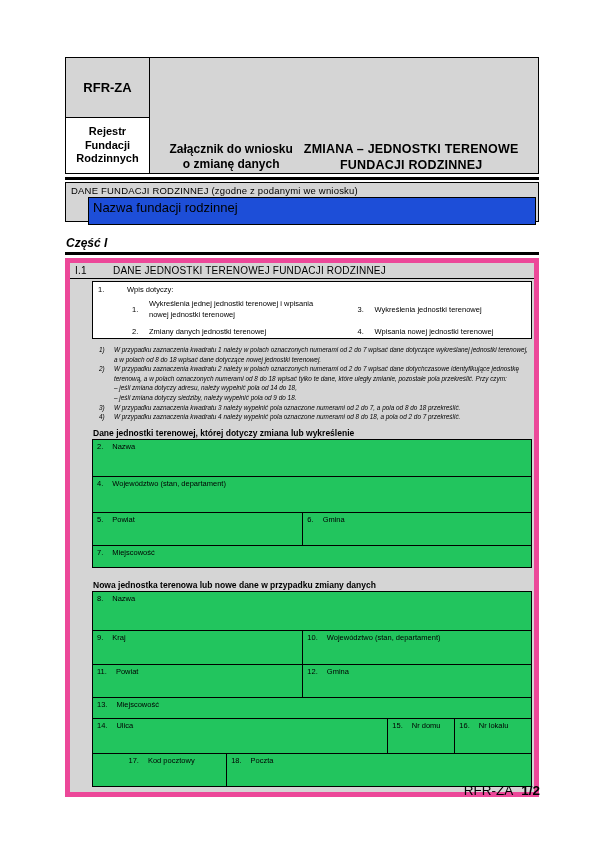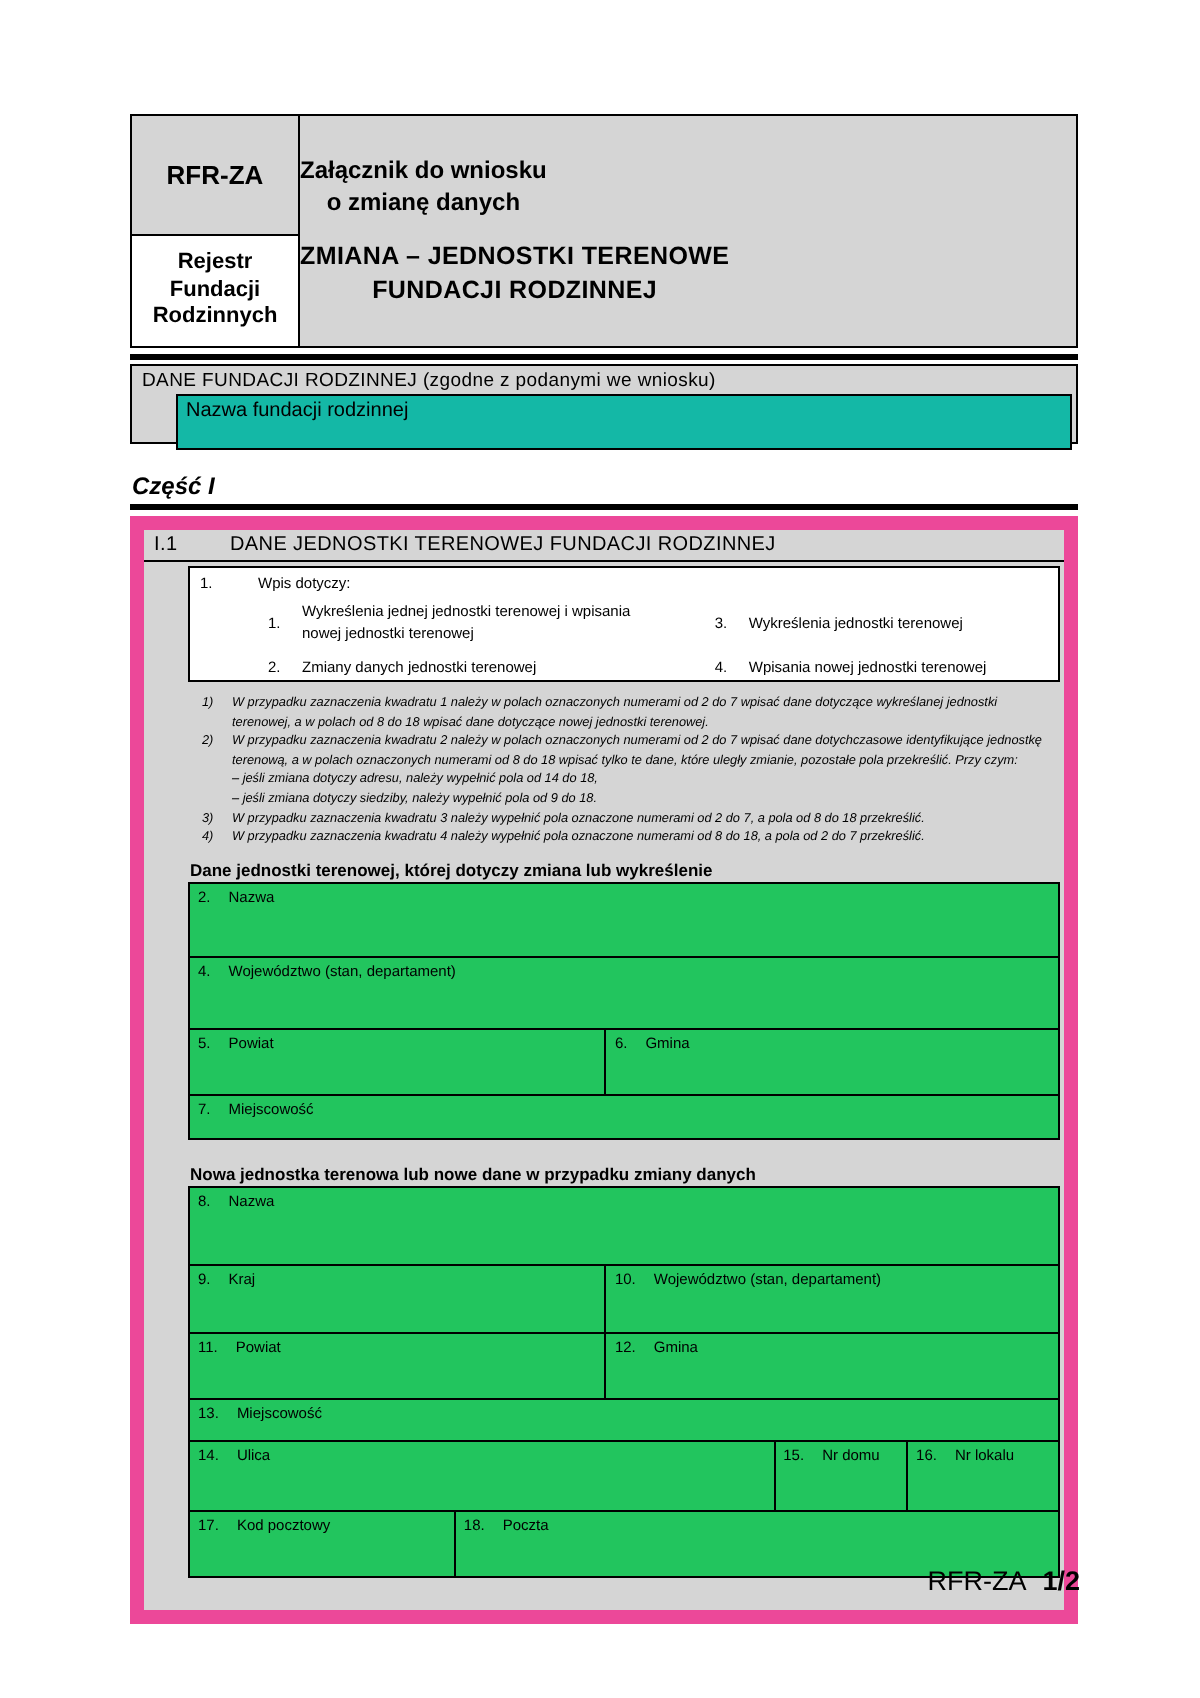--- a/index.html
+++ b/index.html
@@ -8,38 +8,38 @@
   .page { position:relative; width:600px; height:849px; background:#fff; overflow:hidden; }
   .form { position:absolute; left:65px; top:57px; width:474px; }
 
   
   .hdr { display:flex; border:1px solid #000; height:117px; background:#d5d5d5; }
   .hdr-left { width:84px; border-right:1px solid #000; display:flex; flex-direction:column; }
   .hdr-code { height:60px; border-bottom:1px solid #000; display:flex; align-items:center; justify-content:center;
               font-weight:bold; font-size:13px; }
   .hdr-reg { flex:1; background:#fff; display:flex; align-items:center; justify-content:center;
              text-align:center; font-weight:bold; font-size:11px; line-height:1.25; padding:0 5px; }
-  .hdr-right { flex:1; display:flex; flex-direction:column; align-items:flex-start; justify-content:center;
+  .hdr-right { flex:1; display:flex; flex-direction:row; align-items:flex-end; justify-content:center;
                gap:11px; text-align:center; }
   .hdr-att div { font-weight:bold; font-size:12px; line-height:1.3; }
   .hdr-title div { font-weight:bold; font-size:12.5px; line-height:1.3; letter-spacing:0.2px; }
 
   .dbl-rule { margin-top:3px; height:1px; border-top:2px solid #000; border-bottom:1px solid #000; }
 
   
   .fnd { margin-top:2px; border:1px solid #000; background:#d5d5d5; height:40px; }
   .fnd-title { font-size:9.5px; padding:2px 0 0 5px; letter-spacing:0.2px; }
-  .fnd-box { margin:1px 2px 0 22px; height:28px; background:#14b8a6; border:1px solid #000;
-             font-size:10px; padding:2px 0 0 4px; }
+  .fnd-box { margin:1px 2px 0 22px; height:28px; background:#1d4ed8; border:1px solid #000;
+             font-size:13px; padding:2px 0 0 4px; }
 
   .part-label { margin-top:14px; font-weight:bold; font-style:italic; font-size:12px; padding-left:1px; }
   .dbl-rule2 { margin-top:2px; height:1px; border-top:2px solid #000; border-bottom:1px solid #000; }
 
   
-  .sec { margin-top:3px; border:7px solid #ec4899; background:#d5d5d5; padding-bottom:16px; }
+  .sec { margin-top:3px; border:5px solid #ec4899; background:#d5d5d5; padding-bottom:5px; }
   .sec-head { height:16px; border-bottom:1px solid #000; font-size:10px; letter-spacing:0.2px;
               display:flex; padding:2px 0 0 5px; }
   .sec-num { width:38px; }
   .sec-body { padding:2px 2px 0 22px; }
 
   .box-wpis { border:1px solid #000; background:#fff; height:58px; font-size:7.5px; }
   .wpis-head { display:flex; padding:3px 0 0 5px; }
   .wpis-head .fnum { width:20px; }
   .opt-row { display:flex; margin-top:4px; }
   .opt { display:flex; align-items:center; }
@@ -58,21 +58,21 @@
 
   .sub-head { margin-top:6px; font-weight:bold; font-size:8.5px; padding-left:1px; }
 
   .ftable { border:1px solid #000; background:#22c55e; margin-top:1px; }
   .frow { display:flex; }
   .frow + .frow { border-top:1px solid #000; }
   .cell { padding:2px 0 0 4px; font-size:7.5px; overflow:hidden; }
   .cell + .cell { border-left:1px solid #000; }
   .fnum { margin-right:9px; }
   .grow { flex:1; }
-  .w48 { width:47.8%; } .w67 { width:67.2%; } .w15 { width:15.3%; } .w30 { width:30.4%; }
+  .w48 { width:47.8%; } .w67 { width:67.2%; } .w15 { width:15.3%; } .w30 { width:30.4%;text-align:center; }
   .h36{height:36px} .h35{height:35px} .h33{height:33px} .h32{height:32px}
   .h21{height:21px} .h20{height:20px} .h38{height:38px} .h34{height:34px}
   .gap12 { margin-top:12px; }
 
   .footer { position:absolute; top:783px; left:0; width:600px; text-align:right; padding-right:60px;
             font-family:Liberation Sans, sans-serif; font-size:13.5px; }
   .footer .pg { font-weight:bold; margin-left:8px; }
 </style>
 </head>
 <body>

